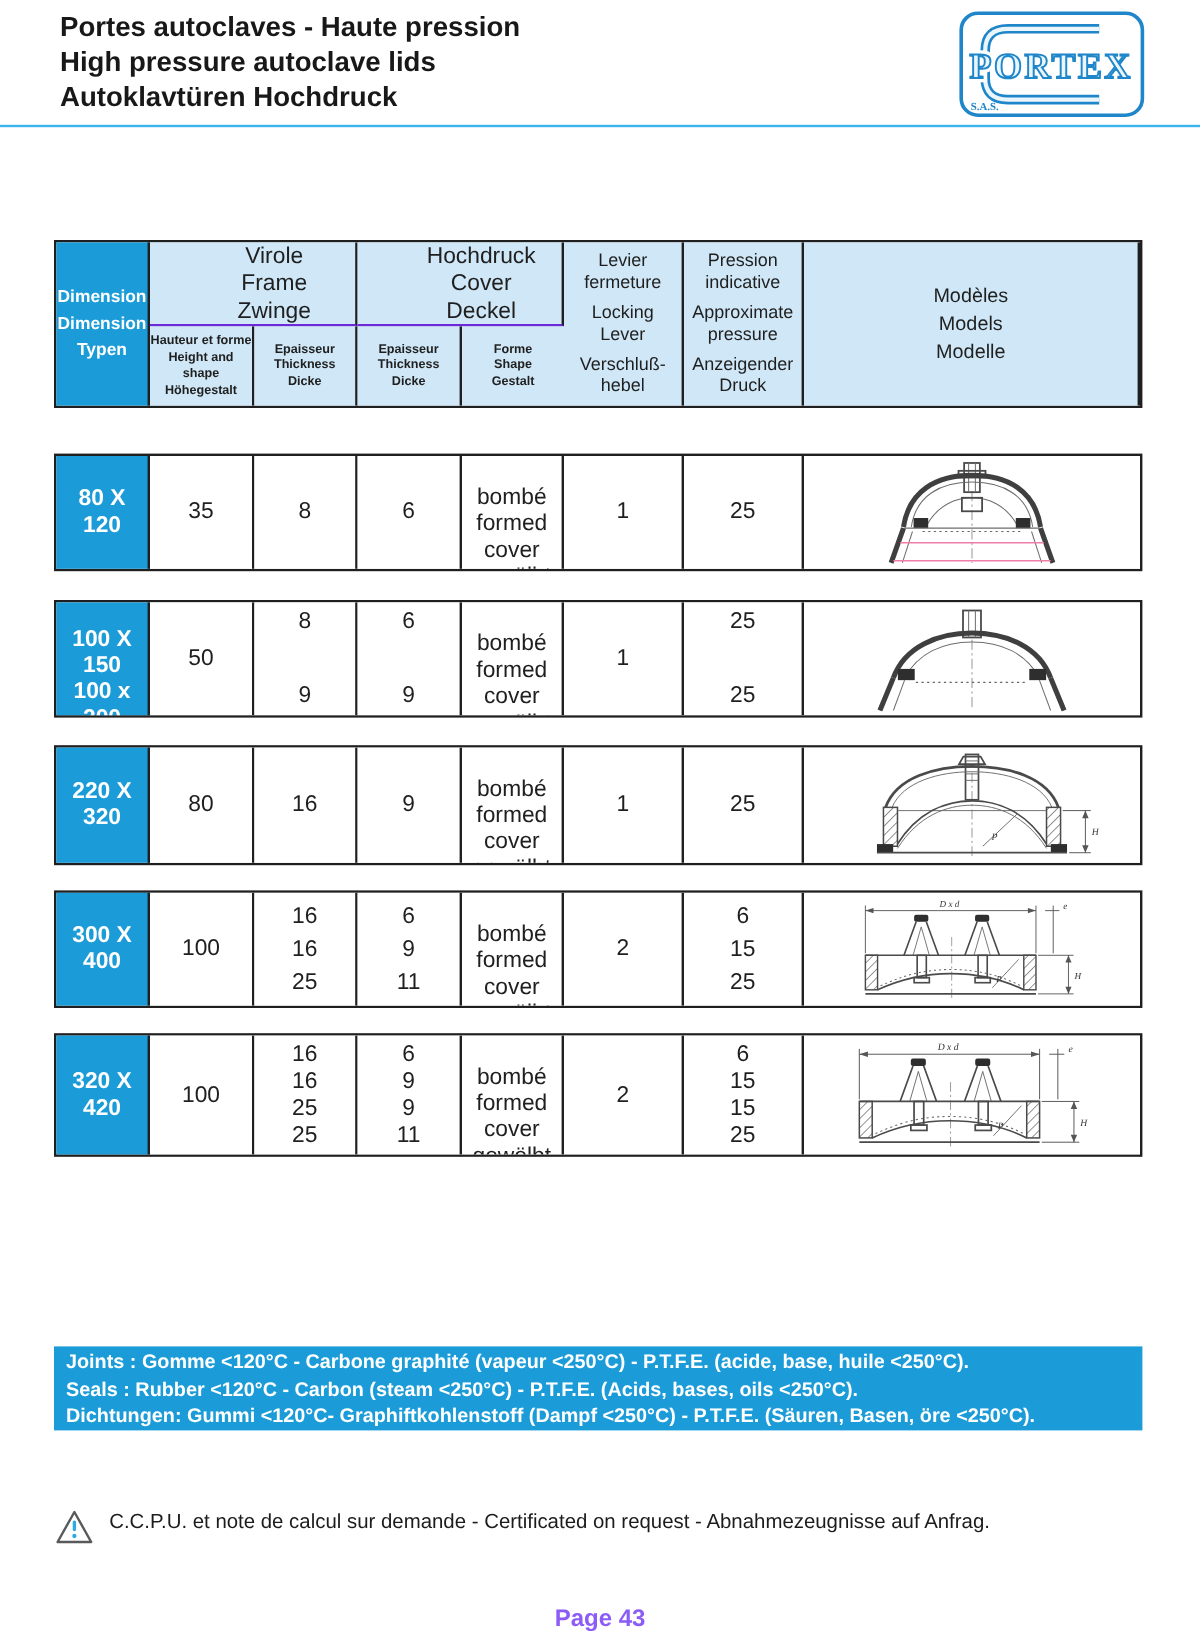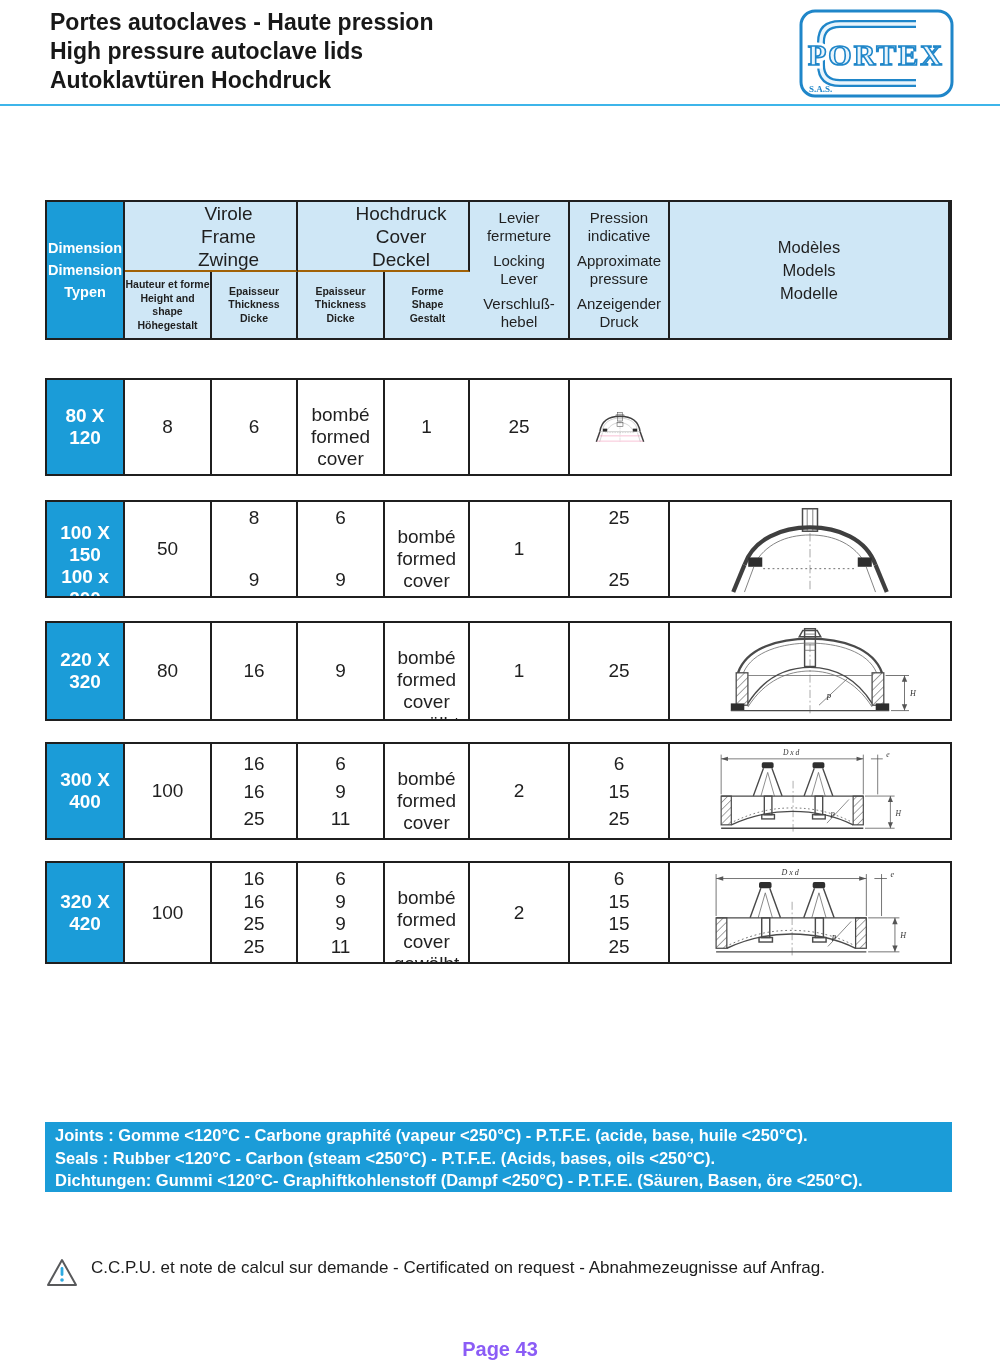--- a/index.html
+++ b/index.html
@@ -17,21 +17,21 @@
         border:2px solid #1f1f1f;box-sizing:border-box;background:#fff;}
   .cell{border-right:2px solid #1f1f1f;display:flex;flex-direction:column;align-items:center;
         justify-content:center;box-sizing:border-box;overflow:hidden;}
   .cell:last-child{border-right:none;}
 
   
   .thead{top:200px;height:140px;grid-template-rows:70px 1fr;}
   .thead .cell{background:#cfe7f6;}
   .h-dim{grid-row:1/3;background:#1b9cd8 !important;color:#fff;font-weight:bold;
          font-size:14.5px;line-height:22px;}
-  .h-group{grid-column:span 2;border-bottom:2px solid #a16207;font-size:19px;line-height:23px;padding-left:36px;}
+  .h-group{grid-column:span 2;border-bottom:2px solid #6d28d9;font-size:19px;line-height:23px;padding-left:36px;}
   .h-sub{font-size:10.5px;font-weight:bold;line-height:13.5px;text-align:center;}
   .h-tall{grid-row:1/3;font-size:15px;line-height:18px;text-align:center;}
   .h-tall .gap{height:7px;}
   .h-mod{grid-row:1/3;font-size:16.5px;line-height:23px;}
 
   
   .trow .cell{background:#fff;font-size:19px;}
   .c-dim{background:#1b9cd8 !important;color:#fff;font-weight:bold;font-size:15px;text-align:center;}
   .c-dim.split{justify-content:space-between;padding:20px 0;}
   .c-num.split{justify-content:space-between;padding:5px 0;}
@@ -146,20 +146,23 @@
     <div class="cell h-sub" style="grid-column:5;grid-row:2">
       <span>Forme</span>
       <span>Shape</span>
       <span>Gestalt</span>
     </div>
   </section>
 
   <section class="grid trow" style="top:378px;height:98px">
     <div class="cell c-dim">
         <span>80 X 120</span>
+      </div>
+    <div class="cell c-num">
+        <span>35</span>
       </div>
     <div class="cell c-num">
         <span>8</span>
       </div>
     <div class="cell c-num">
         <span>6</span>
       </div>
     <div class="cell c-forme">
       <span>bombé</span>
       <span>formed cover</span>

